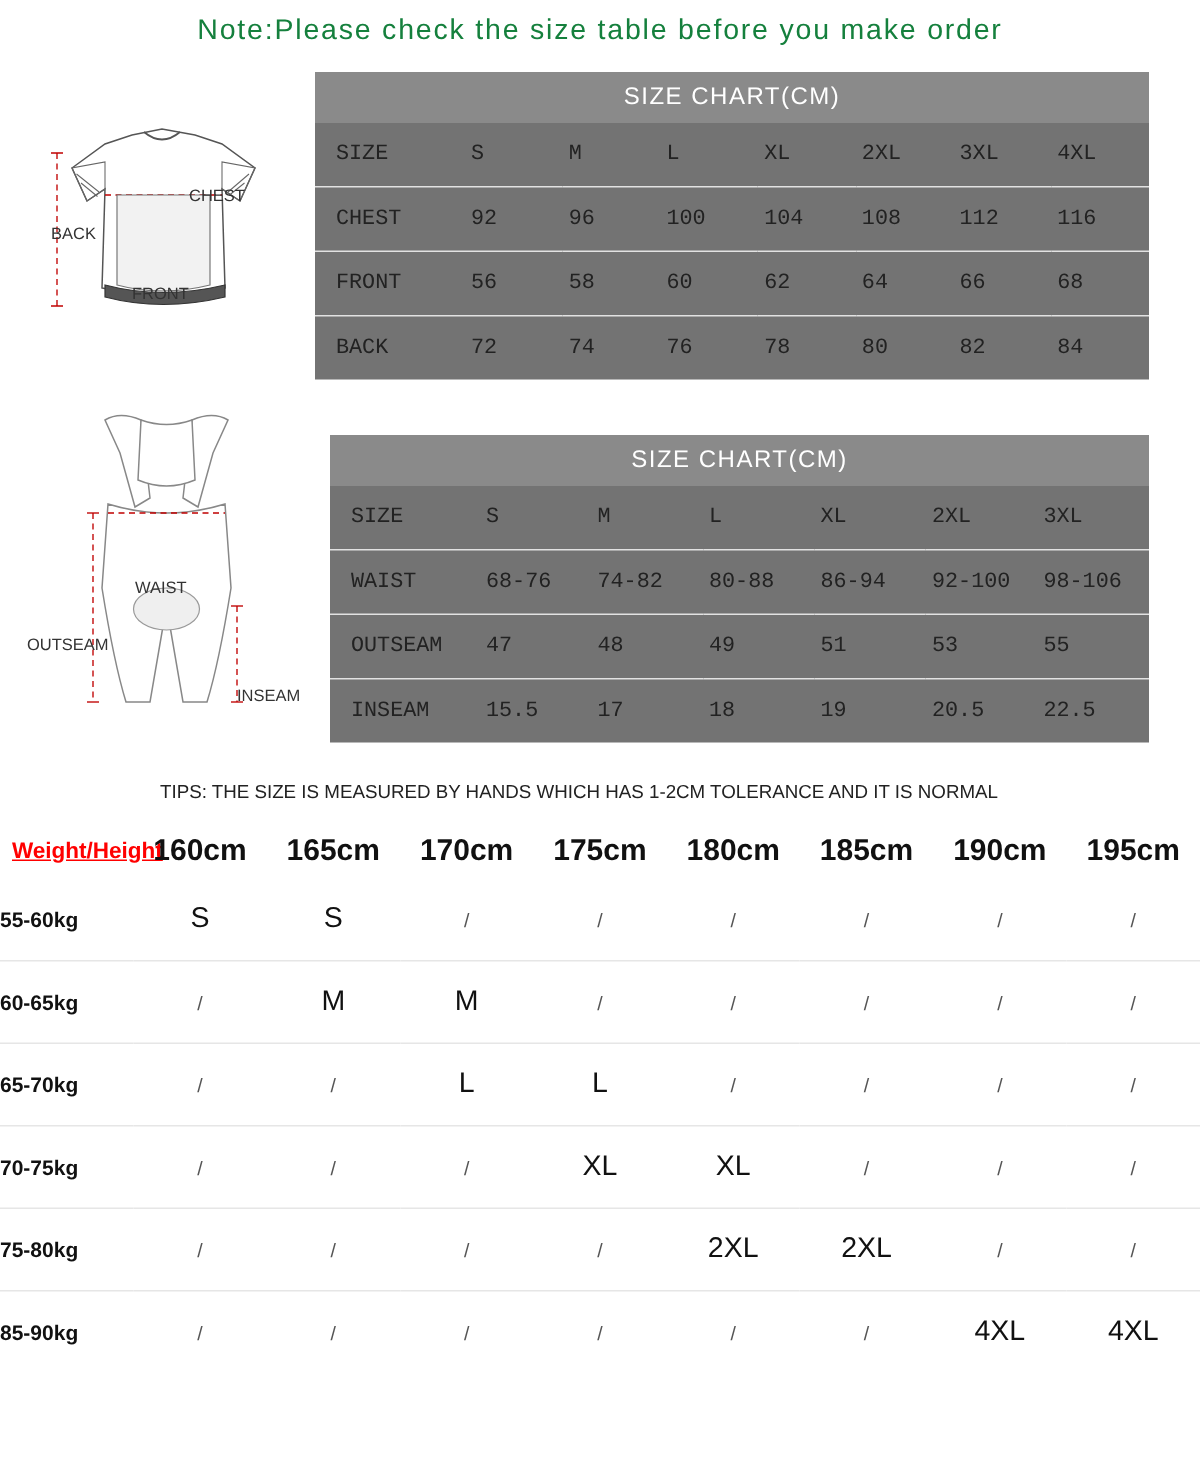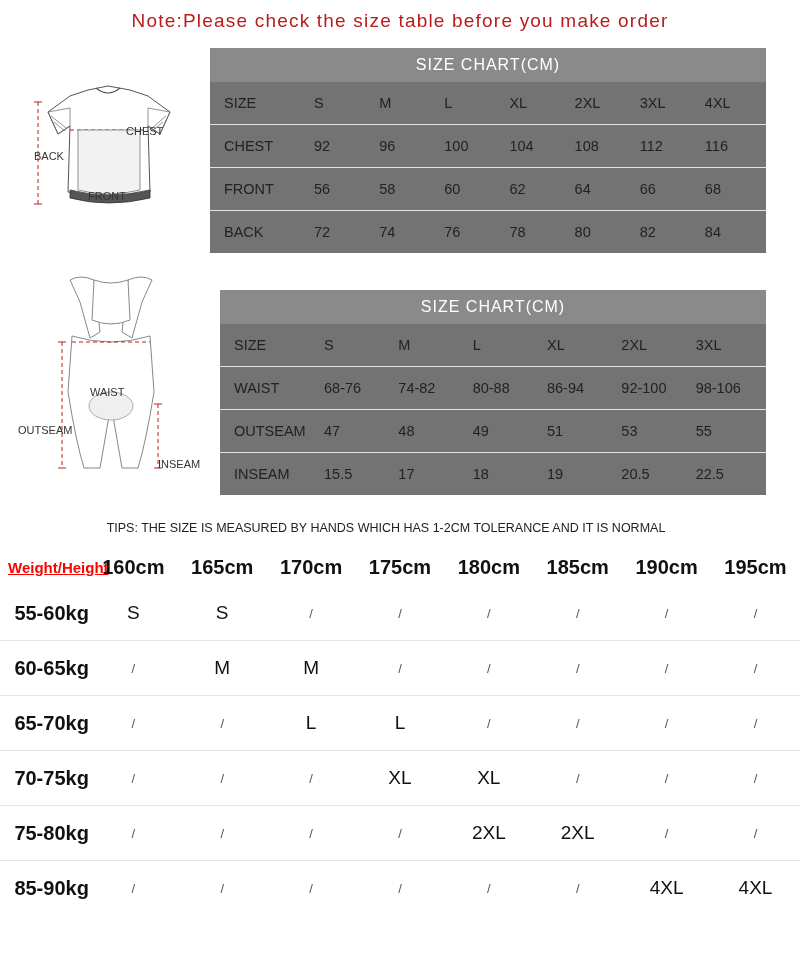--- a/index.html
+++ b/index.html
@@ -16,21 +16,21 @@
     overflow: hidden;
   }
 
   
   .note {
     position: absolute;
     top: 10px;
     left: 0;
     width: 800px;
     text-align: center;
-    color: #b91c1c;
+    color: #15803d;
     font-size: 19px;
     letter-spacing: 1.2px;
     font-family: "Liberation Sans", sans-serif;
   }
 
   
   .jersey-art {
     position: absolute;
     left: 8px;
     top: 72px;
@@ -71,21 +71,21 @@
     border-collapse: collapse;
     table-layout: fixed;
   }
   table.sz td {
     font-size: 14.5px;
     color: #222;
     padding: 0;
     height: 42px;
     vertical-align: middle;
     text-align: left;
-    font-family: Liberation Sans, sans-serif;
+    font-family: Liberation Mono, monospace;
   }
   table.sz tr { border-bottom: 1px solid #e2e2e2; }
   table.sz tr:last-child { border-bottom: none; }
   table.sz td.lbl { padding-left: 14px; }
   table.sz td.val { padding-left: 4px; }
 
   #chart1 { left: 210px; top: 48px; width: 556px; }
   #chart1 table.sz td.lbl { width: 86px; }
   #chart2 { left: 220px; top: 290px; width: 546px; }
   #chart2 table.sz td.lbl { width: 86px; }
@@ -128,24 +128,24 @@
   }
   table.mx thead th.corner {
     font-size: 15px;
     color: #ff0000;
     font-weight: bold;
     text-align: center;
     padding-left: 8px;
     text-decoration: underline;
   }
   table.mx tbody td.rowlbl {
-    font-size: 20px;
+    font-size: 14px;
     font-weight: bold;
     color: #111;
-    text-align: right;
+    text-align: left;
   }
   table.mx tbody td.cell {
     font-size: 19px;
     color: #111;
   }
   table.mx tbody td.cell.empty {
     font-size: 13px;
     color: #555;
   }
   table.mx tbody tr { border-bottom: 1px solid #e6e6e6; }

